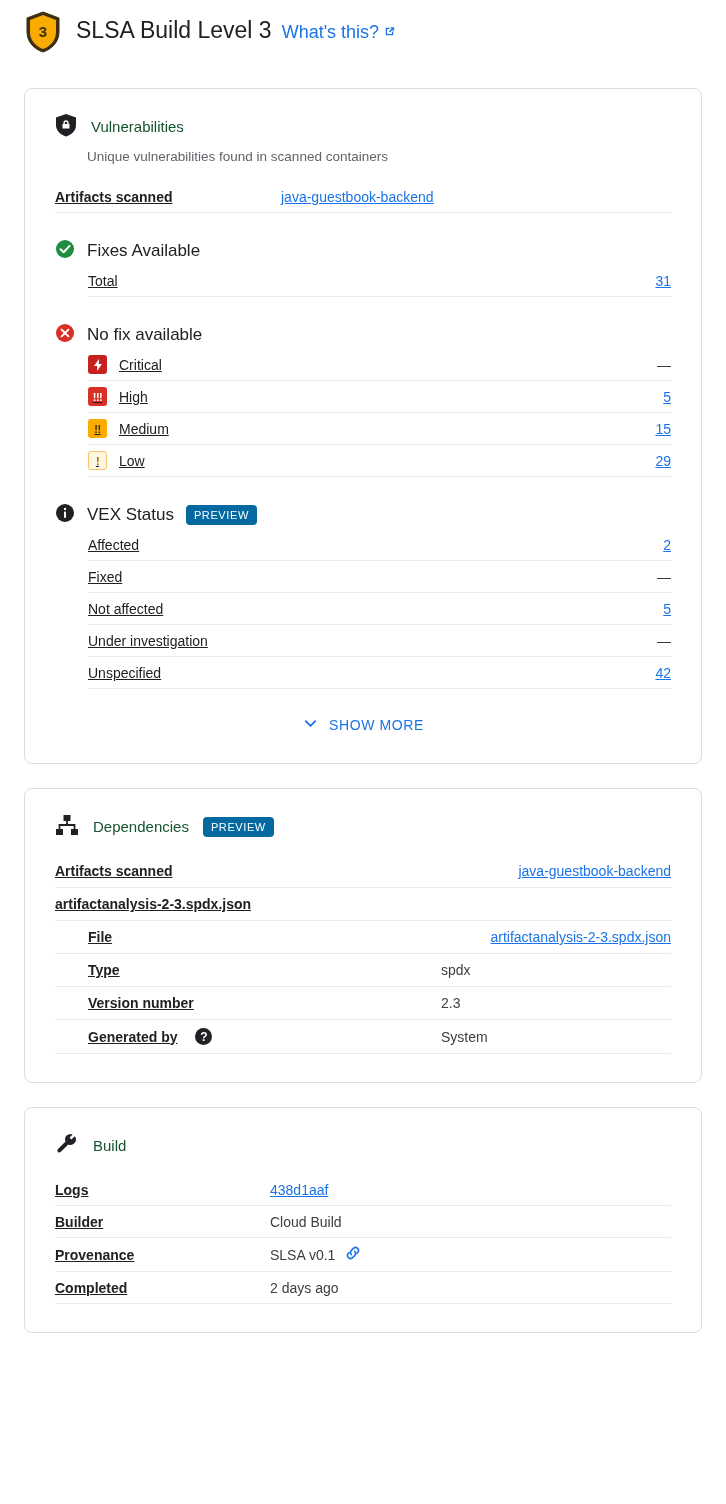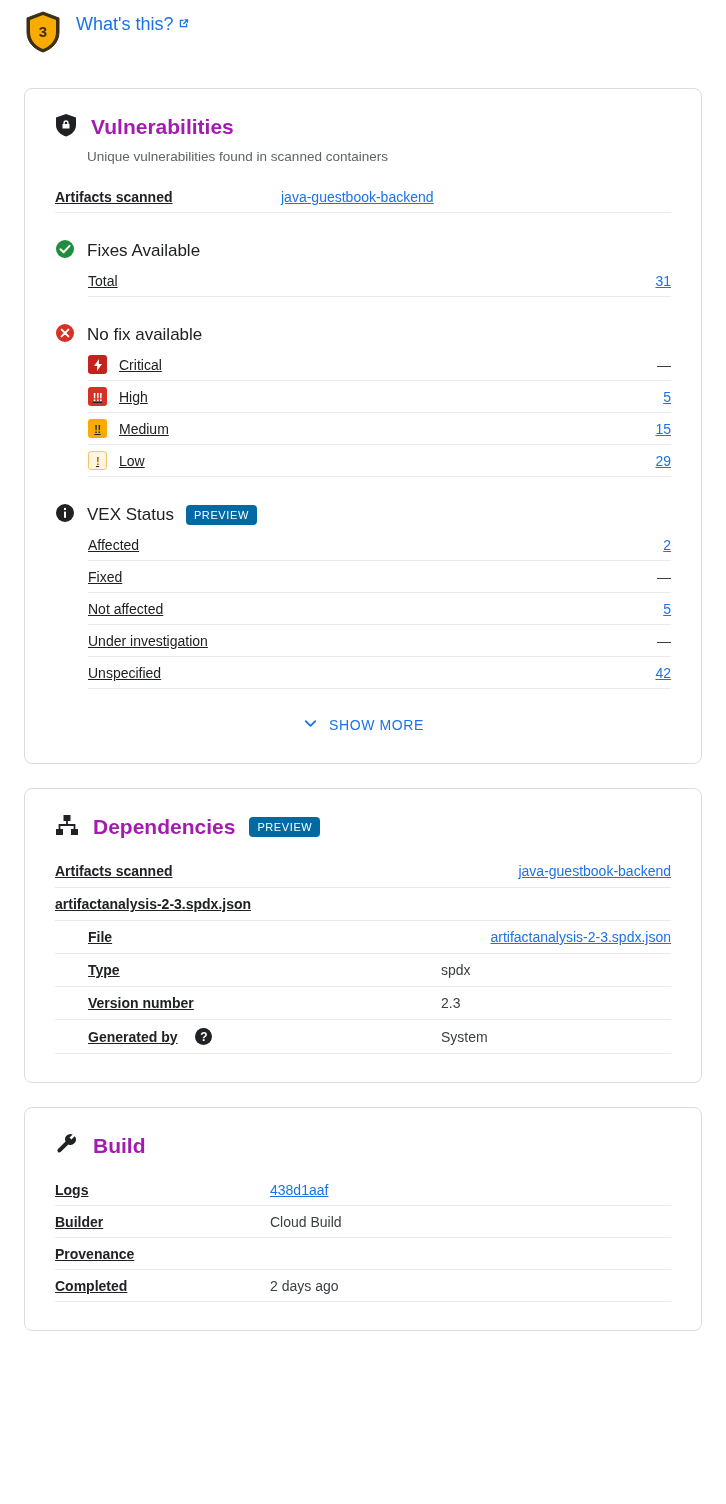--- a/index.html
+++ b/index.html
@@ -67,24 +67,24 @@
     padding: 24px 30px 28px 30px;
   }
   .card.first { margin-top: 34px; }
 
   .card-head {
     display: flex;
     align-items: center;
     gap: 14px;
   }
   .card-title {
-    font-size: 21px;
+    font-size: 15px;
     line-height: 26px;
-    font-weight: 700;
-    color: #a21caf;
+    font-weight: 400;
+    color: #14532d;
   }
   .card-subtitle {
     font-size: 13.5px;
     color: #5f6368;
     margin: 6px 0 0 32px;
     line-height: 20px;
   }
   .preview-chip {
     display: inline-block;
     background: #0369a1;
@@ -203,20 +203,21 @@
 <div class="header">
   <div class="slsa-badge">
     <svg width="38" height="44" viewBox="0 0 38 44">
       <path d="M19 2 L35 8 V22 C35 32 28 39 19 42 C10 39 3 32 3 22 V8 Z" fill="#3c2f12" stroke="#3c2f12" stroke-width="1"></path>
       <path d="M19 5 L32 10 V22 C32 30.5 26 36.5 19 39 C12 36.5 6 30.5 6 22 V10 Z" fill="#f9ab00"></path>
       <text x="19" y="27" text-anchor="middle" font-family="Liberation Sans, sans-serif" font-size="15" font-weight="700" fill="#3c2f12">3</text>
     </svg>
   </div>
   <div class="header-text">
     <div class="header-title-row">
+      <div class="header-title">SLSA Build Level 3</div>
       <a class="whats-this">
         <span>What's this?</span>
         <span class="ext-icon">
           <svg width="13" height="13" viewBox="0 0 14 14">
             <path d="M3 3 h4 v1.4 H4.4 v5.2 h5.2 V7 H11 v4 H3 Z" fill="#1a73e8"></path>
             <path d="M8.2 2.4 H12 v3.8 h-1.4 V4.8 L7.4 8 L6.4 7 L9.6 3.8 H8.2 Z" fill="#1a73e8"></path>
           </svg>
         </span>
       </a>
     </div>
@@ -405,19 +406,28 @@
     <div class="row">
       <span class="label bold">Logs</span>
       <span class="value"><a class="link">438d1aaf</a></span>
     </div>
     <div class="row">
       <span class="label bold">Builder</span>
       <span class="value">Cloud Build</span>
     </div>
     <div class="row">
       <span class="label bold">Provenance</span>
+      <span class="value prov-value">
+        <span>SLSA v0.1</span>
+        <span>
+          <svg width="18" height="18" viewBox="0 0 20 20">
+            <path d="M8.2 11.8 a3.3 3.3 0 0 1 0-4.7 l2.2-2.2 a3.3 3.3 0 1 1 4.7 4.7 l-1 1" stroke="#1a73e8" stroke-width="1.7" fill="none" stroke-linecap="round"></path>
+            <path d="M11.8 8.2 a3.3 3.3 0 0 1 0 4.7 l-2.2 2.2 a3.3 3.3 0 1 1-4.7-4.7 l1-1" stroke="#1a73e8" stroke-width="1.7" fill="none" stroke-linecap="round"></path>
+          </svg>
+        </span>
+      </span>
     </div>
     <div class="row">
       <span class="label bold">Completed</span>
       <span class="value">2 days ago</span>
     </div>
   </div>
 </div>
 
 </body></html>

